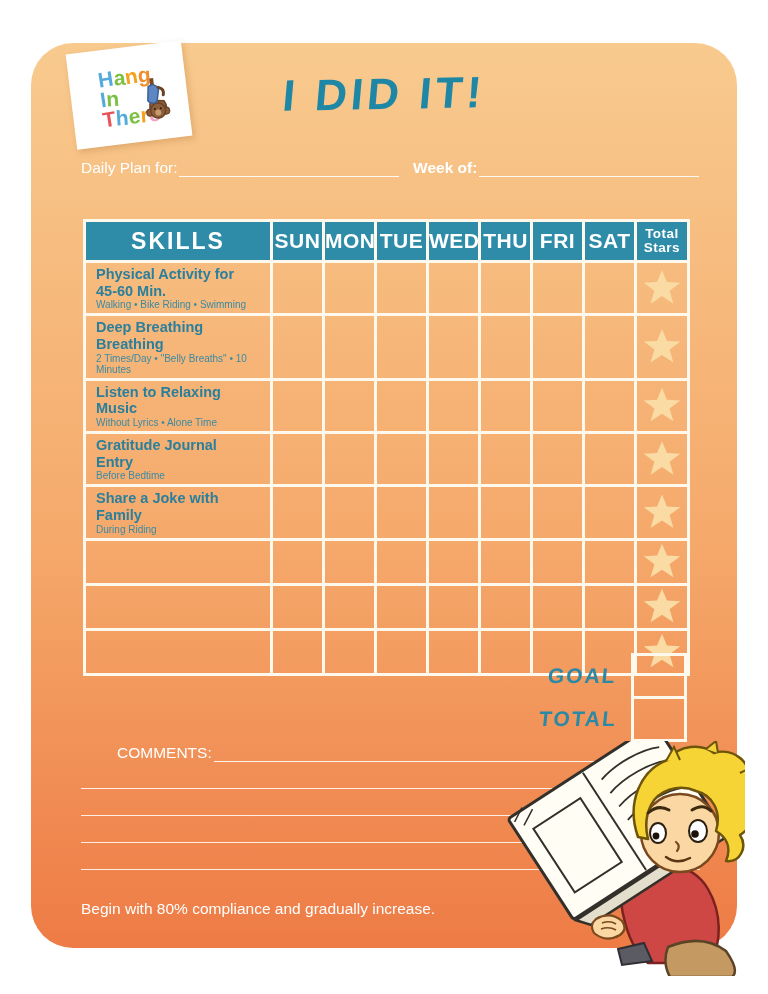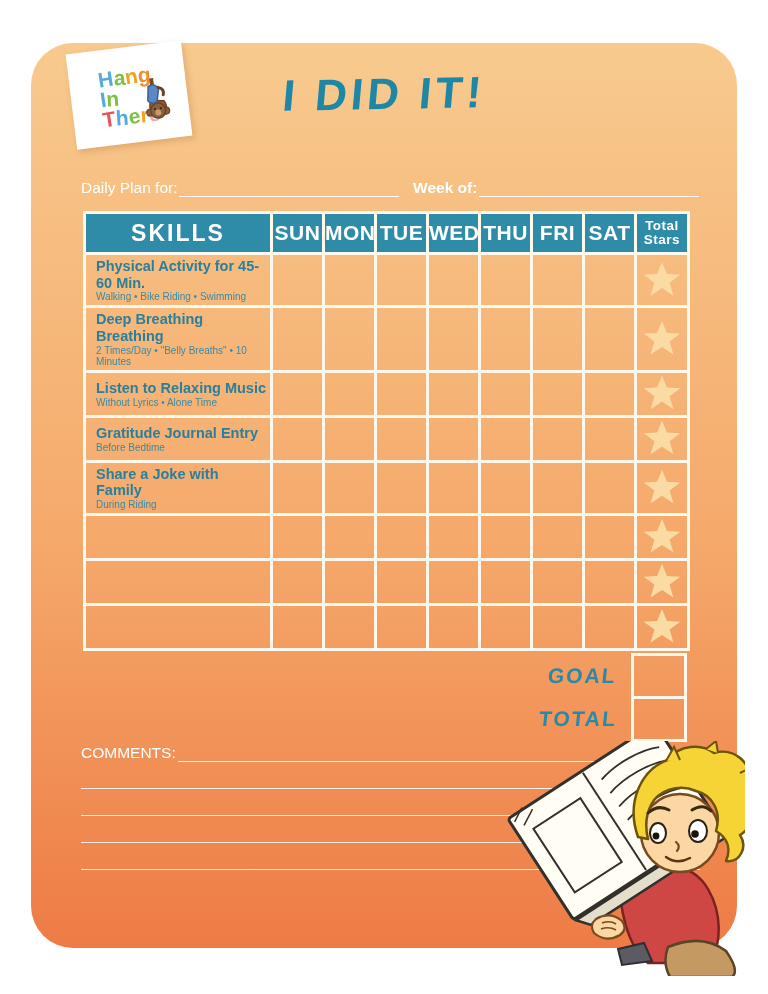--- a/index.html
+++ b/index.html
@@ -36,58 +36,58 @@
   .title{
     position:absolute;top:26px;left:0;width:100%;text-align:center;
     color:#1F87A6;font-size:44px;font-weight:bold;letter-spacing:4px;
     transform:skewX(-6deg) rotate(-1deg);
   }
   
   .plan-row{
     position:absolute;left:50px;right:38px;top:116px;
     display:flex;align-items:flex-end;color:#fff;font-size:15.5px;
   }
-  .plan-row .lbl{white-space:nowrap;padding-right:2px;margin-top:20px;}
+  .plan-row .lbl{white-space:nowrap;padding-right:2px;}
   .fill-line{flex:1;border-bottom:1.5px solid rgba(255,255,255,.9);height:17px;}
   .plan-row .lbl.second{margin-left:14px;font-weight:bold;}
   
   table.grid{
-    position:absolute;left:52px;top:168px;width:604px;
+    position:absolute;left:52px;top:176px;width:604px;
     border-collapse:collapse;table-layout:fixed;
   }
   table.grid th, table.grid td{border:3px solid var(--grid);}
   table.grid th{
     background:var(--teal);color:#fff;height:41px;
     font-weight:bold;font-size:21px;letter-spacing:.5px;
     white-space:pre-line;line-height:1.05;vertical-align:middle;text-align:center;
   }
   table.grid th.skills-header{font-size:23px;letter-spacing:2px;}
   table.grid th.total-header{font-size:13.5px;}
   table.grid td{height:45px;background:transparent;}
-  td.skill-cell{padding:3px 4px 3px 10px;vertical-align:middle;}
+  td.skill-cell{padding:3px 16px 3px 10px;vertical-align:middle;}
   .skill-title{color:#2A7F9D;font-weight:bold;font-size:14.5px;line-height:1.15;}
   .skill-sub{color:#3A8AA4;font-size:10px;margin-top:0;line-height:1.1;}
   td.star-cell{text-align:center;vertical-align:middle;}
   .star{
     width:38px;height:36px;margin:0 auto;background:var(--star);
     clip-path:polygon(50% 0%,63% 33%,98% 35%,70% 57%,80% 93%,50% 72%,20% 93%,30% 57%,2% 35%,37% 33%);
   }
   
   .score-rows{position:absolute;right:50px;top:610px;width:300px;}
   .score-row{display:flex;align-items:center;justify-content:flex-end;height:46px;}
   .score-row + .score-row{margin-top:-3px;}
   .score-label{
     color:#2B89A6;font-weight:bold;font-size:21px;letter-spacing:2px;
     transform:skewX(-6deg);margin-right:14px;
   }
   .score-box{width:56px;height:46px;border:3px solid var(--grid);}
   
   .comments{position:absolute;left:50px;right:37px;top:701px;color:#fff;font-size:15.5px;}
   .comments-first{display:flex;align-items:flex-end;}
-  .comments-first .lbl{white-space:nowrap;padding-right:2px;}
+  .comments-first .lbl{white-space:nowrap;padding-right:2px;margin-left:36px;}
   .comment-line{border-bottom:1.5px solid rgba(255,255,255,.85);height:27px;}
   
   .footer-note{position:absolute;left:50px;top:857px;color:#fff;font-size:15.5px;}
   
   .boy{position:absolute;right:-8px;bottom:-28px;width:245px;height:235px;}
 </style>
 </head>
 <body>
 
 <div class="card">
@@ -279,20 +279,21 @@
     <div class="comments-first">
       <span class="lbl">COMMENTS:</span>
       <span class="fill-line"></span>
     </div>
     <div class="comment-line"></div>
     <div class="comment-line"></div>
     <div class="comment-line"></div>
     <div class="comment-line"></div>
   </div>
 
+  <div class="footer-note">Begin with 80% compliance and gradually increase.</div>
 
   <svg class="boy" viewBox="0 0 245 235">
 
     <path d="M120 130 C 150 116, 192 120, 208 148 C 222 172, 222 202, 210 222 L 148 222 C 128 206, 118 168, 120 130 Z" fill="#CE4744" stroke="#7A2220" stroke-width="2.5"></path>
 
     <path d="M168 206 q 34 -14 58 4 q 14 20 6 26 l -62 0 q -8 -14 -2 -30 z" fill="#C49A62" stroke="#5a4326" stroke-width="2.5"></path>
 
     <path d="M118 208 l 26 -6 8 18 -30 4 z" fill="#5b5b63" stroke="#2e2e34" stroke-width="2"></path>
 
     <g transform="translate(8,78) rotate(-33)">

